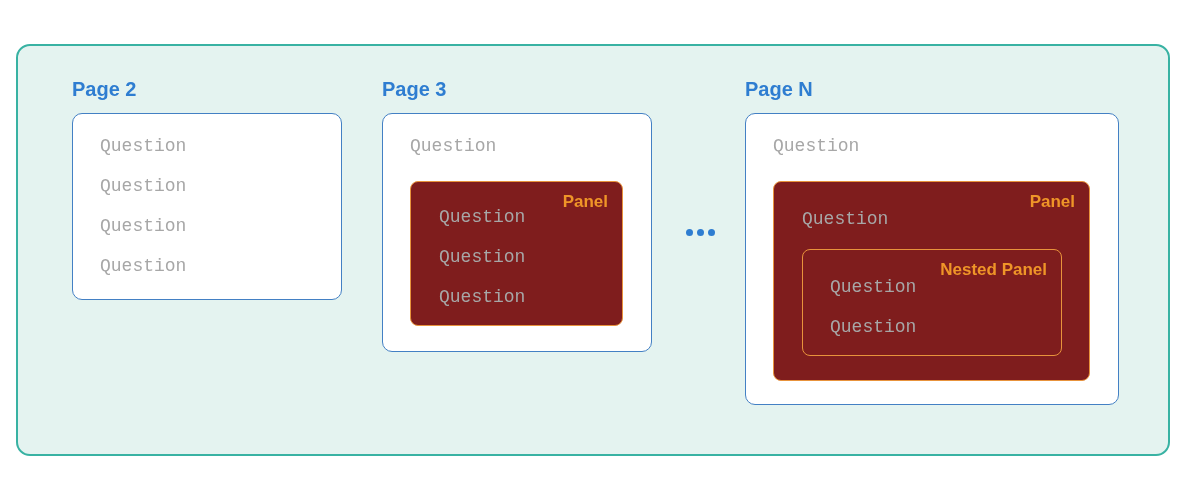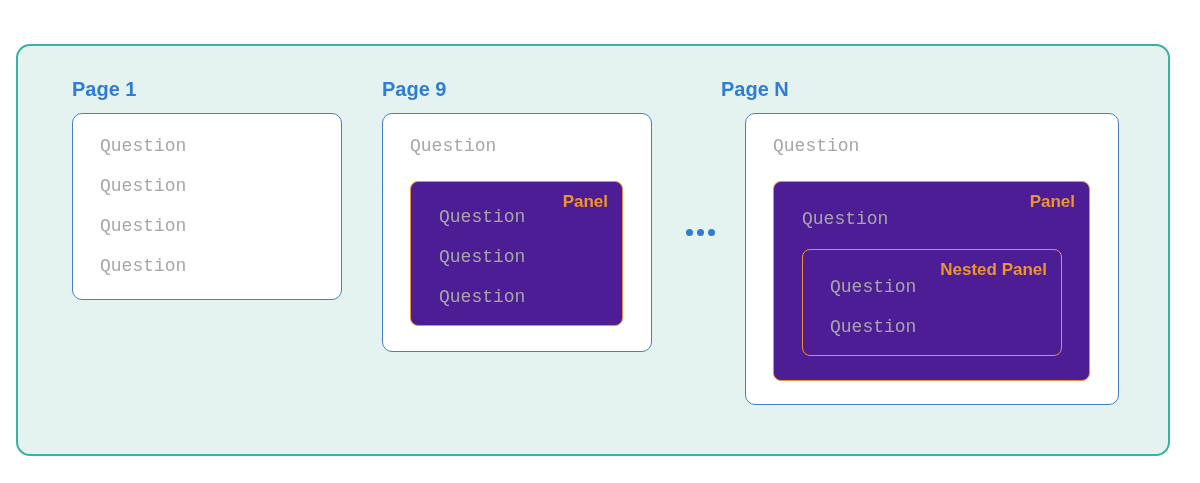--- a/index.html
+++ b/index.html
@@ -37,21 +37,21 @@
   }
   .page-title {
     position: absolute;
     font-size: 20px;
     font-weight: 700;
     color: #2e7dd1;
     white-space: nowrap;
   }
   #page1-title { left: 54px;  top: 32px; }
   #page2-title { left: 364px; top: 32px; }
-  #pageN-title { left: 703px; top: 32px; }
+  #pageN-title { left: 727px; top: 32px; }
   .page-box {
     position: absolute;
     background: #ffffff;
     border: 1.5px solid #4380c4;
     border-radius: 10px;
     box-sizing: border-box;
     padding: 22px 27px 0 27px;
   }
   #page1-box { left: 54px;  top: 67px; width: 270px; height: 187px; }
   #page2-box { left: 364px; top: 67px; width: 270px; height: 239px; }
@@ -59,21 +59,21 @@
   .question {
     color: #a7a7a7;
     font-size: 18px;
     line-height: 20px;
     margin-bottom: 20px;
     white-space: nowrap;
     font-family: Liberation Mono, monospace;
   }
   .panel {
     position: relative;
-    background: #4c1d95;
+    background: #7f1d1d;
     border: 1.5px solid #e8933c;
     border-radius: 8px;
     box-sizing: border-box;
   }
   .panel-label {
     position: absolute;
     top: 10px;
     right: 14px;
     font-size: 17px;
     font-weight: 700;
@@ -113,29 +113,29 @@
   }
 </style>
 </head>
 <body>
 
 <div class="stage">
 
 
   <div class="survey-container">
 
-    <div class="page-title" id="page1-title">Page 1</div>
+    <div class="page-title" id="page1-title">Page 2</div>
     <div class="page-box" id="page1-box">
       <div class="question">Question</div>
       <div class="question">Question</div>
       <div class="question">Question</div>
       <div class="question">Question</div>
     </div>
 
-    <div class="page-title" id="page2-title">Page 9</div>
+    <div class="page-title" id="page2-title">Page 3</div>
     <div class="page-box" id="page2-box">
       <div class="question">Question</div>
       <div class="panel" id="page2-panel">
         <div class="panel-label">Panel</div>
         <div class="question">Question</div>
         <div class="question">Question</div>
         <div class="question">Question</div>
       </div>
     </div>
 

